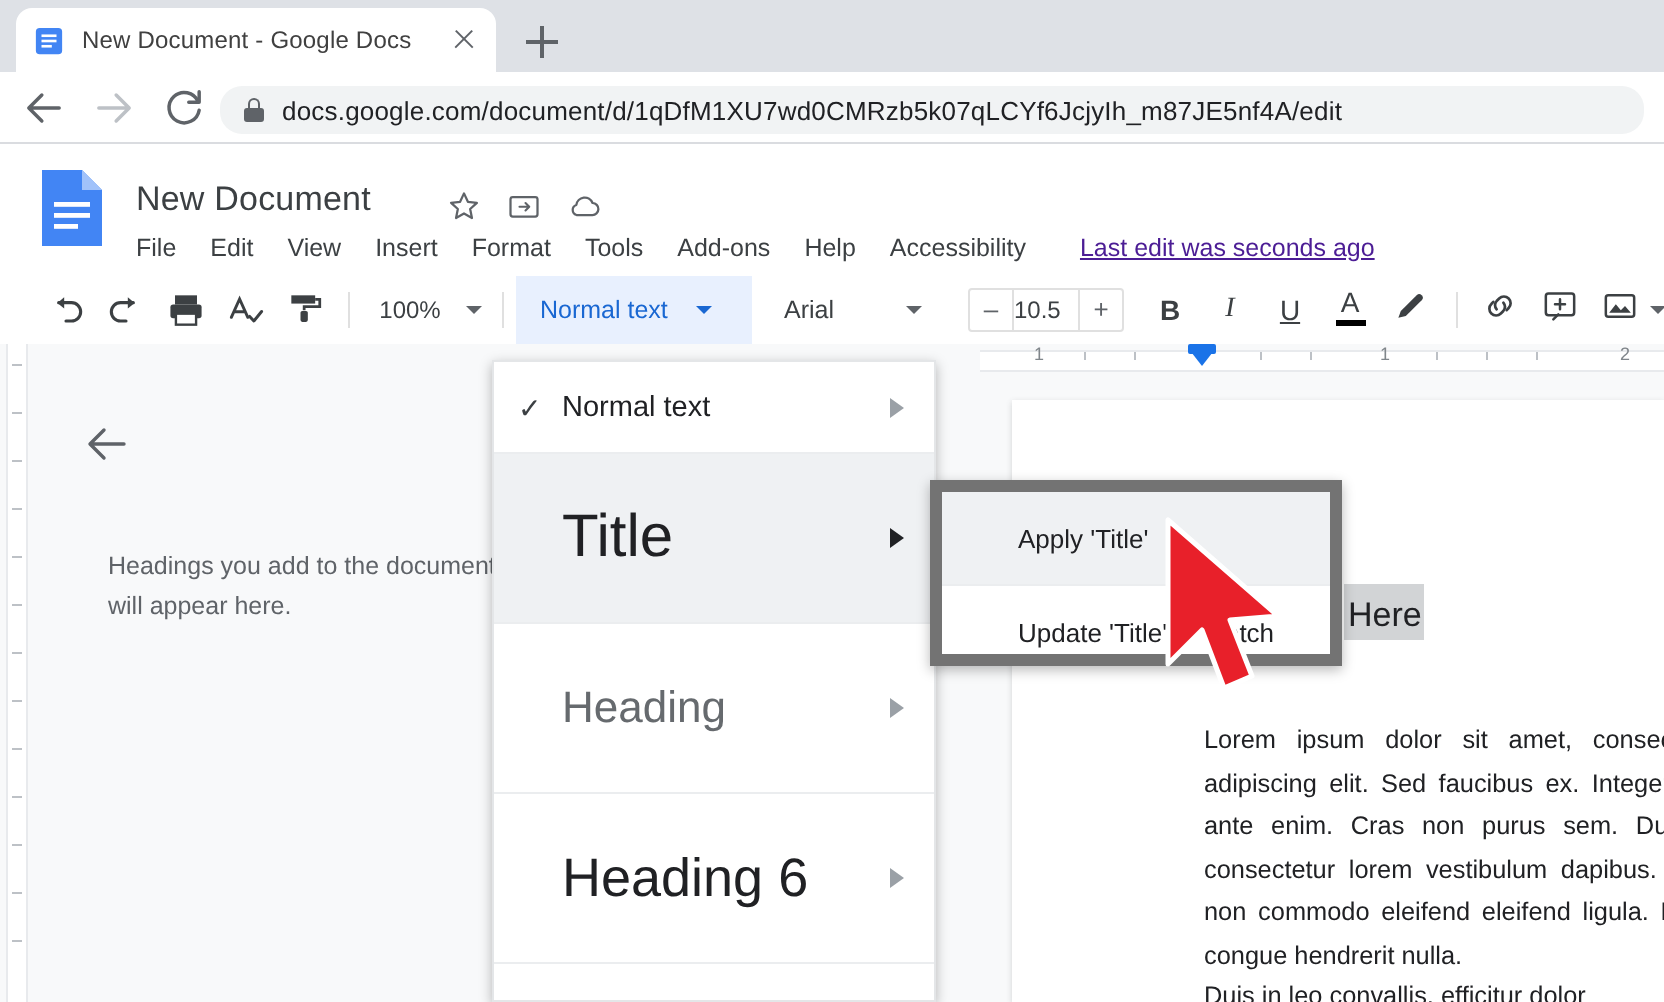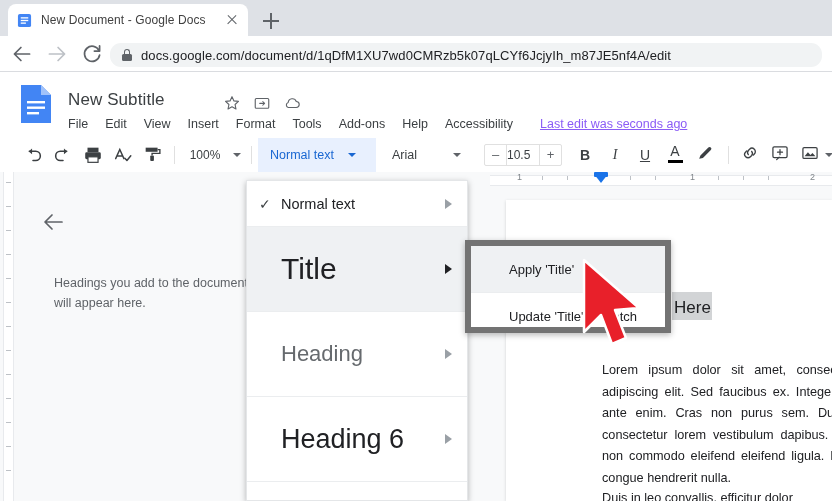--- a/index.html
+++ b/index.html
@@ -81,21 +81,21 @@
   .doc-title {
     position: absolute; left: 68px; top: 18px;
     font-size: 17px; color: #3c4043; letter-spacing: .1px; white-space: nowrap;
   }
   .hdr-icon { position: absolute; top: 22px; width: 18px; height: 18px; cursor: pointer; }
   .menubar { position: absolute; left: 68px; top: 45px; display: flex; align-items: center; }
   .menu-item {
     font-size: 12.5px; color: #3c4043; margin-right: 17px; white-space: nowrap; cursor: pointer;
   }
   .lastedit {
-    font-size: 12.5px; color: #8b5cf6; text-decoration: underline; white-space: nowrap;
+    font-size: 12.5px; color: #4c1d95; text-decoration: underline; white-space: nowrap;
     margin-left: 10px; cursor: pointer;
   }
 
   
   .toolbar {
     position: absolute; top: 138px; left: 0; width: 832px; height: 34px;
     background: #ffffff; display: flex; align-items: center;
   }
   .tb-icon { width: 22px; height: 22px; margin: 0 4px; position: relative; cursor: pointer; flex: 0 0 22px; }
   .tb-sep { width: 1px; height: 18px; background: #e0e0e0; margin: 0 6px; flex: 0 0 1px; }
@@ -279,21 +279,21 @@
   <div class="docs-header">
     <span class="docs-logo">
       <svg width="34" height="42" viewBox="0 0 34 42">
         <path d="M2 2h20l10 10v28H2z" fill="#4285f4"></path>
         <path d="M22 2l10 10H22z" fill="#a1c2fa"></path>
         <rect x="8" y="18" width="18" height="2.4" fill="#fff"></rect>
         <rect x="8" y="23.5" width="18" height="2.4" fill="#fff"></rect>
         <rect x="8" y="29" width="12" height="2.4" fill="#fff"></rect>
       </svg>
     </span>
-    <span class="doc-title">New Subtitle</span>
+    <span class="doc-title">New Document</span>
 
     <span class="hdr-icon" style="left:223px;">
       <svg width="18" height="18" viewBox="0 0 24 24">
           <path d="M12 3.6l2.6 5.6 6 .7-4.5 4.1 1.2 6-5.3-3-5.3 3 1.2-6L3.4 9.9l6-.7z" fill="none" stroke="#5f6368" stroke-width="1.5" stroke-linejoin="round"></path>
         </svg>
     </span>
     <span class="hdr-icon" style="left:253px;">
       <svg width="18" height="18" viewBox="0 0 24 24">
           <rect x="3" y="6" width="18" height="13" rx="1.5" fill="none" stroke="#5f6368" stroke-width="1.5"></rect>
           <path d="M9 12.5h6M13 10l2.5 2.5L13 15" stroke="#5f6368" stroke-width="1.4" fill="none" stroke-linecap="round" stroke-linejoin="round"></path>

